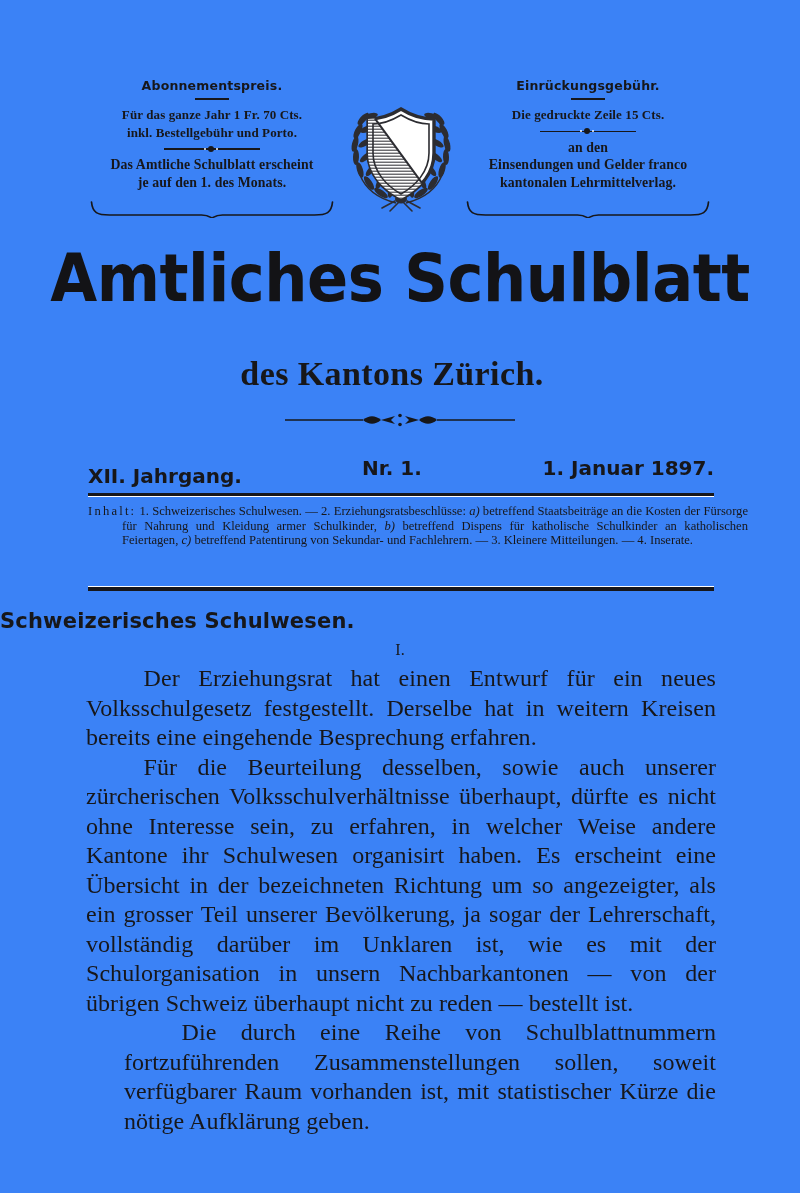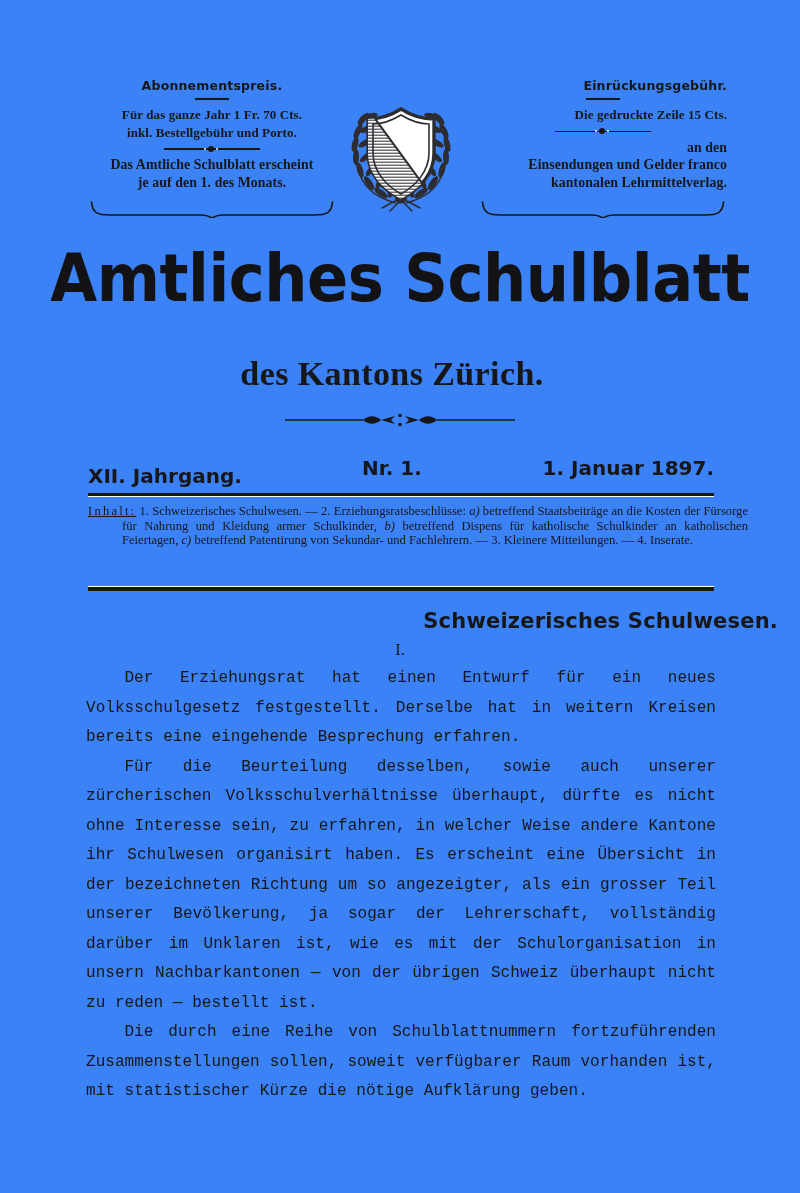--- a/index.html
+++ b/index.html
@@ -31,21 +31,21 @@
     width: 800px;
     height: 150px;
   }
   .info-block {
     position: absolute;
     top: 0;
     width: 248px;
     text-align: center;
   }
   .info-left  { left: 88px; }
-  .info-right { left: 479px; text-align: right; }
+  .info-right { left: 464px; }
 
   .info-title {
     font-family: "DejaVu Sans", sans-serif;
     font-weight: bold;
     font-size: 12.5px;
     letter-spacing: 0.2px;
     margin: 0 0 2px 0;
   }
   .rule-short {
     width: 34px;
@@ -176,60 +176,59 @@
     font-family: "Liberation Serif", serif;
     font-size: 12.6px;
     line-height: 14.6px;
     text-align: justify;
     text-indent: 0;
     padding-left: 34px;
   }
   .inhalt .lbl {
     margin-left: -34px;
     letter-spacing: 2.2px;
-    text-decoration: underline;
   }
   .inhalt i { font-style: italic; }
 
   
   .sec-title {
     position: absolute;
     left: 0; top: 608px;
     width: 778px;
-    text-align: right;
+    text-align: left;
     font-family: "DejaVu Sans", sans-serif;
     font-weight: bold;
     font-size: 21px;
     line-height: 26px;
     letter-spacing: 0.2px;
   }
   .sec-num {
     position: absolute;
     left: 0; top: 640px;
     width: 800px;
     text-align: center;
     font-family: "Liberation Serif", serif;
     font-size: 16px;
     line-height: 20px;
   }
   .body-text {
     position: absolute;
     left: 86px; top: 664px;
     width: 630px;
-    font-family: Liberation Mono, monospace;
-    font-size: 16px;
+    font-family: Liberation Serif, serif;
+    font-size: 24px;
     line-height: 29.5px;
     text-align: justify;
     letter-spacing: 0.05px;
   }
   .body-text p {
     margin: 0;
     text-indent: 2.4em;
   }
-  .body-text p:last-child { text-align: justify; }
+  .body-text p:last-child { text-align: justify; margin-left: 38px; }
 </style>
 </head>
 <body>
 
 <div class="page">
 
   <div class="masthead">
 
     <div class="info-block info-left">
       <div class="info-title">Abonnementspreis.</div>

